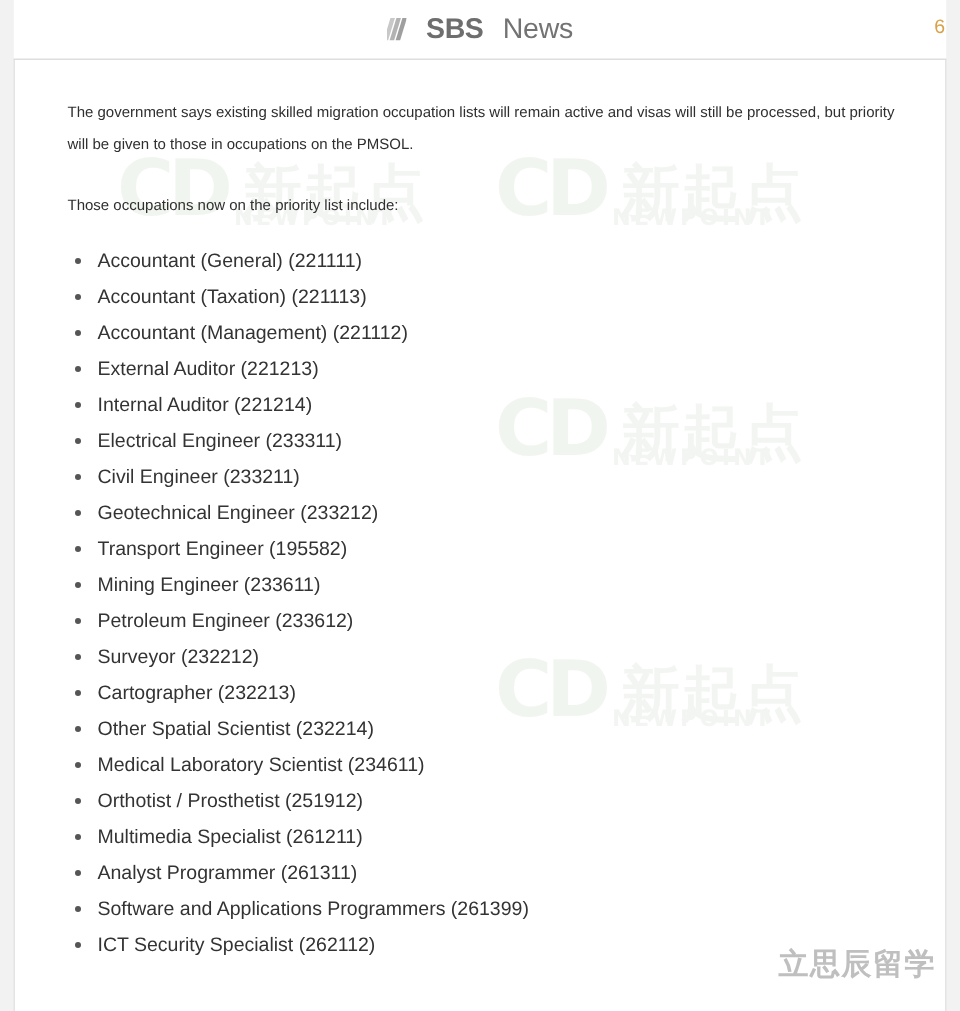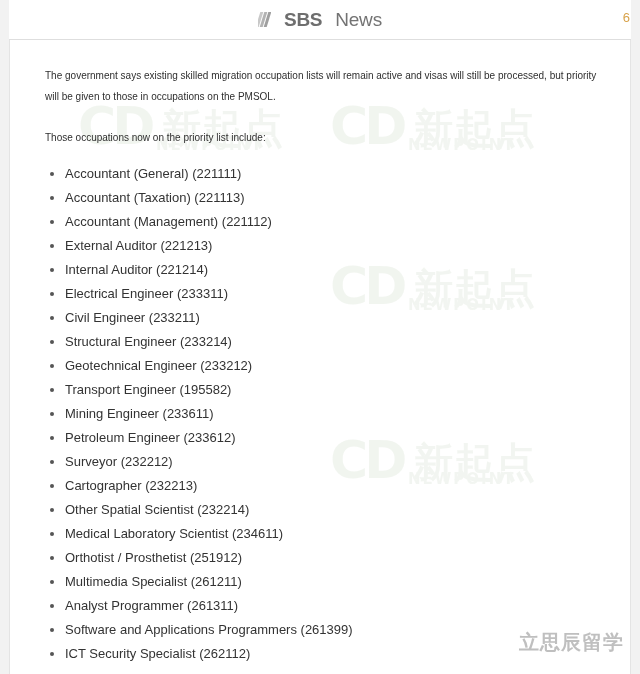--- a/index.html
+++ b/index.html
@@ -245,21 +245,20 @@
     <p class="para first">The government says existing skilled migration occupation lists will remain active and visas will still be processed, but priority will be given to those in occupations on the PMSOL.</p>
     <p class="para second">Those occupations now on the priority list include:</p>
     <ul class="occ-list">
         <li>Accountant (General) (221111)</li>
         <li>Accountant (Taxation) (221113)</li>
         <li>Accountant (Management) (221112)</li>
         <li>External Auditor (221213)</li>
         <li>Internal Auditor (221214)</li>
         <li>Electrical Engineer (233311)</li>
         <li>Civil Engineer (233211)</li>
-        <li>Structural Engineer (233214)</li>
         <li>Geotechnical Engineer (233212)</li>
         <li>Transport Engineer (195582)</li>
         <li>Mining Engineer (233611)</li>
         <li>Petroleum Engineer (233612)</li>
         <li>Surveyor (232212)</li>
         <li>Cartographer (232213)</li>
         <li>Other Spatial Scientist (232214)</li>
         <li>Medical Laboratory Scientist (234611)</li>
         <li>Orthotist / Prosthetist (251912)</li>
         <li>Multimedia Specialist (261211)</li>

